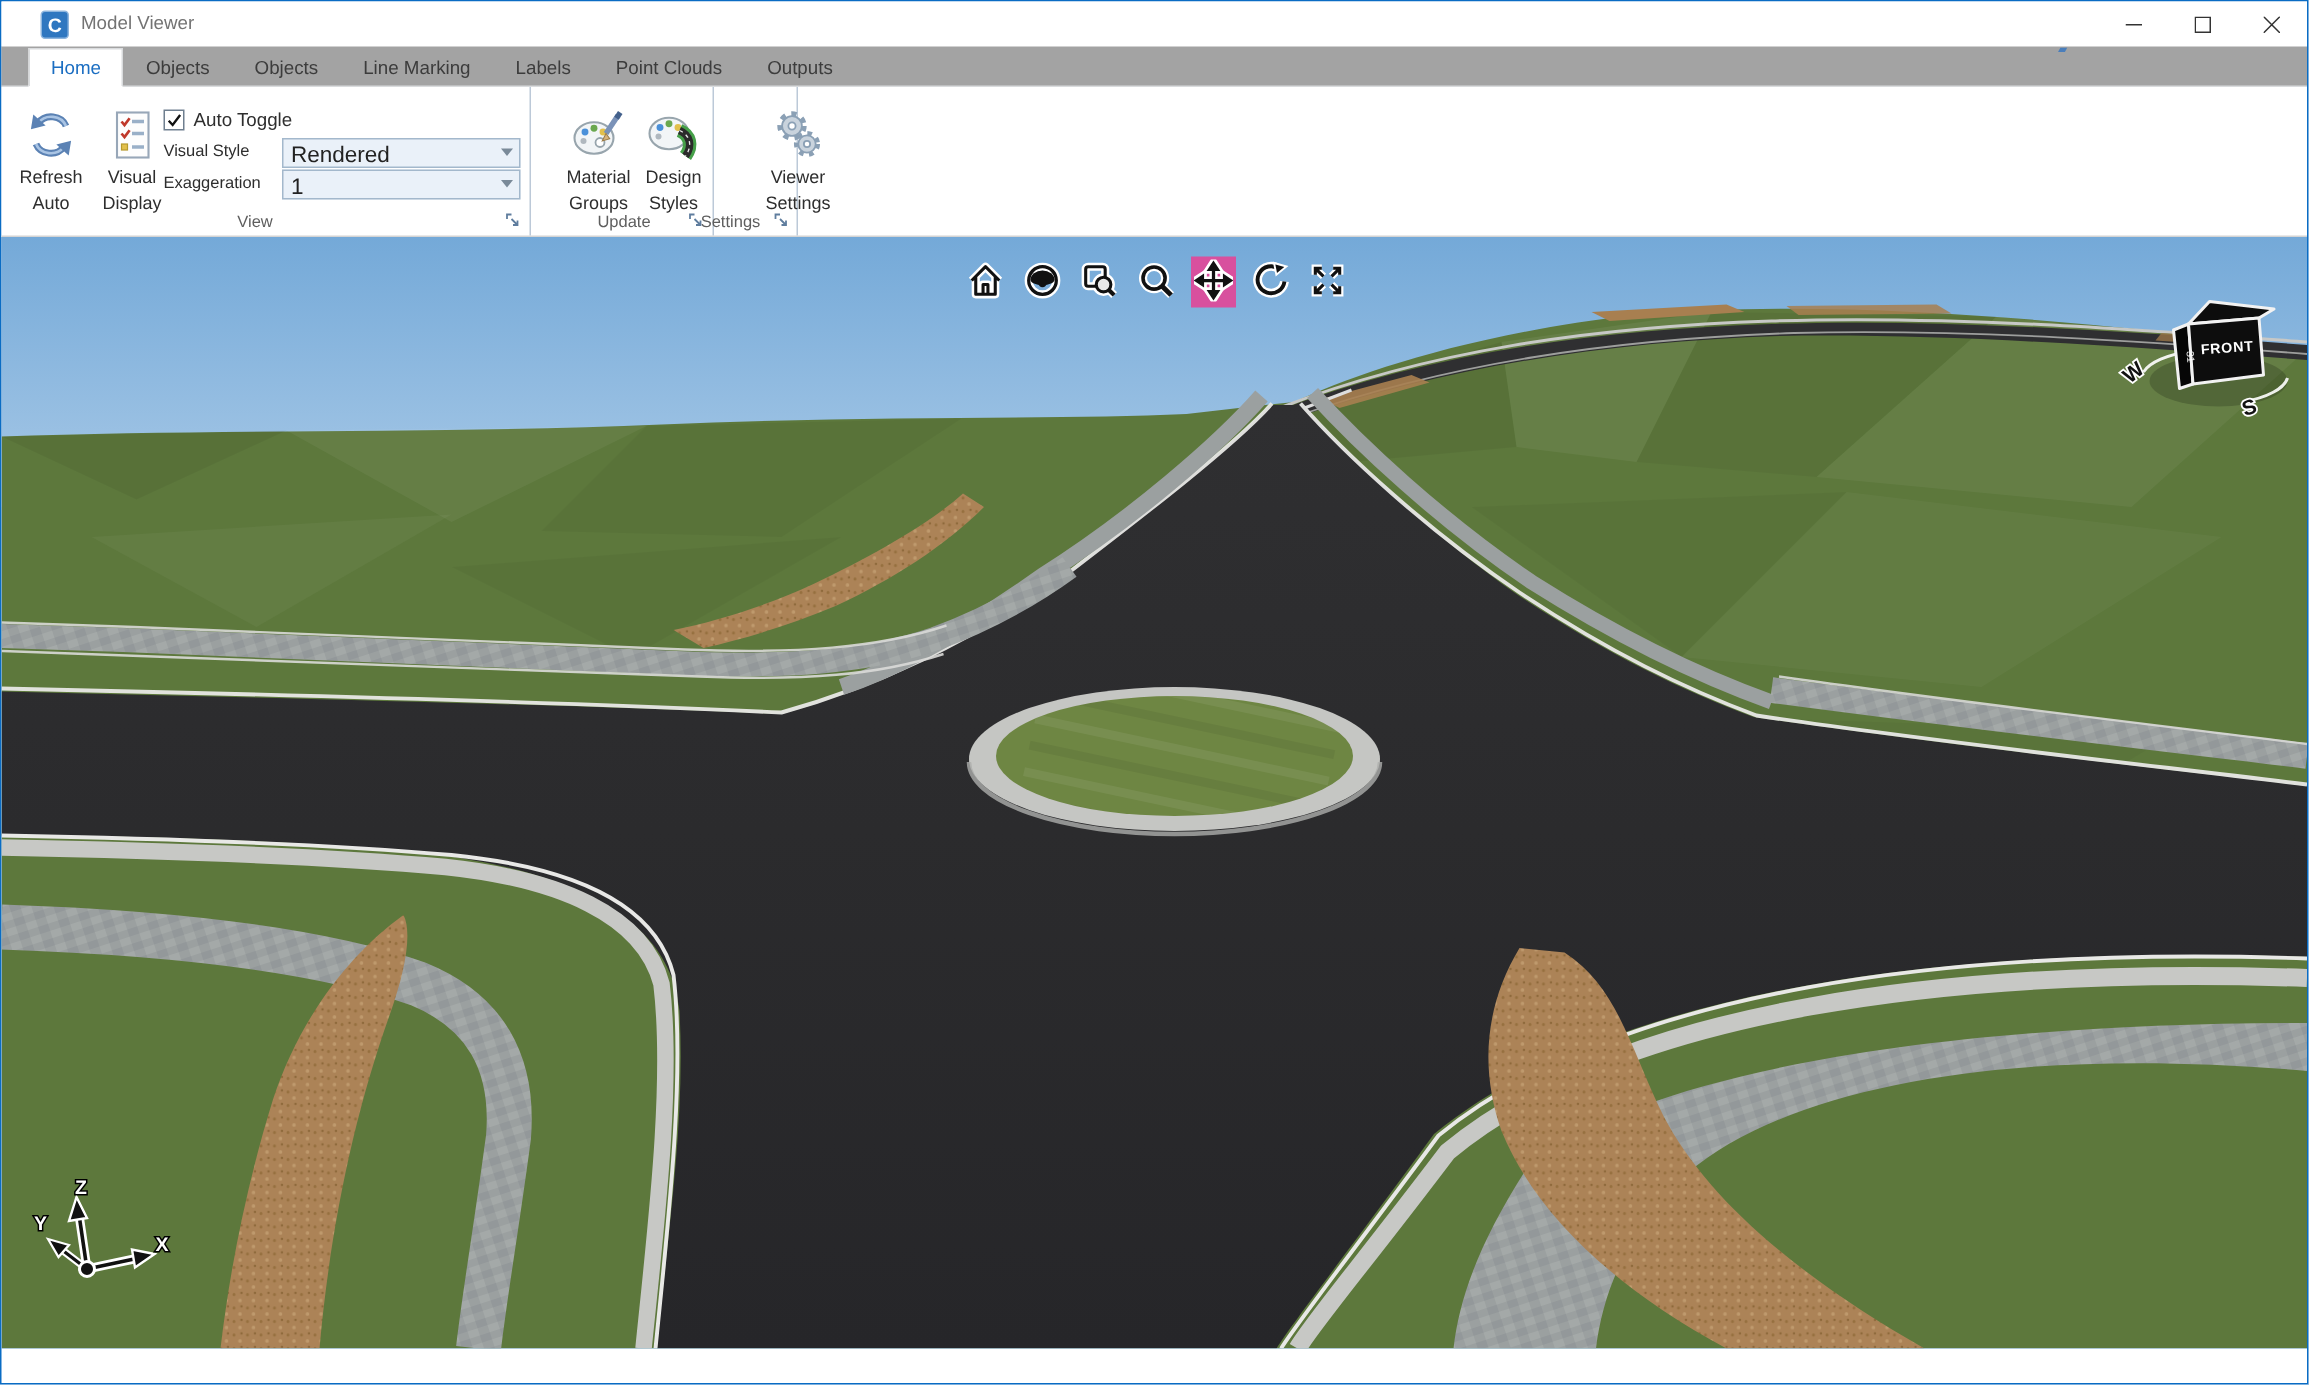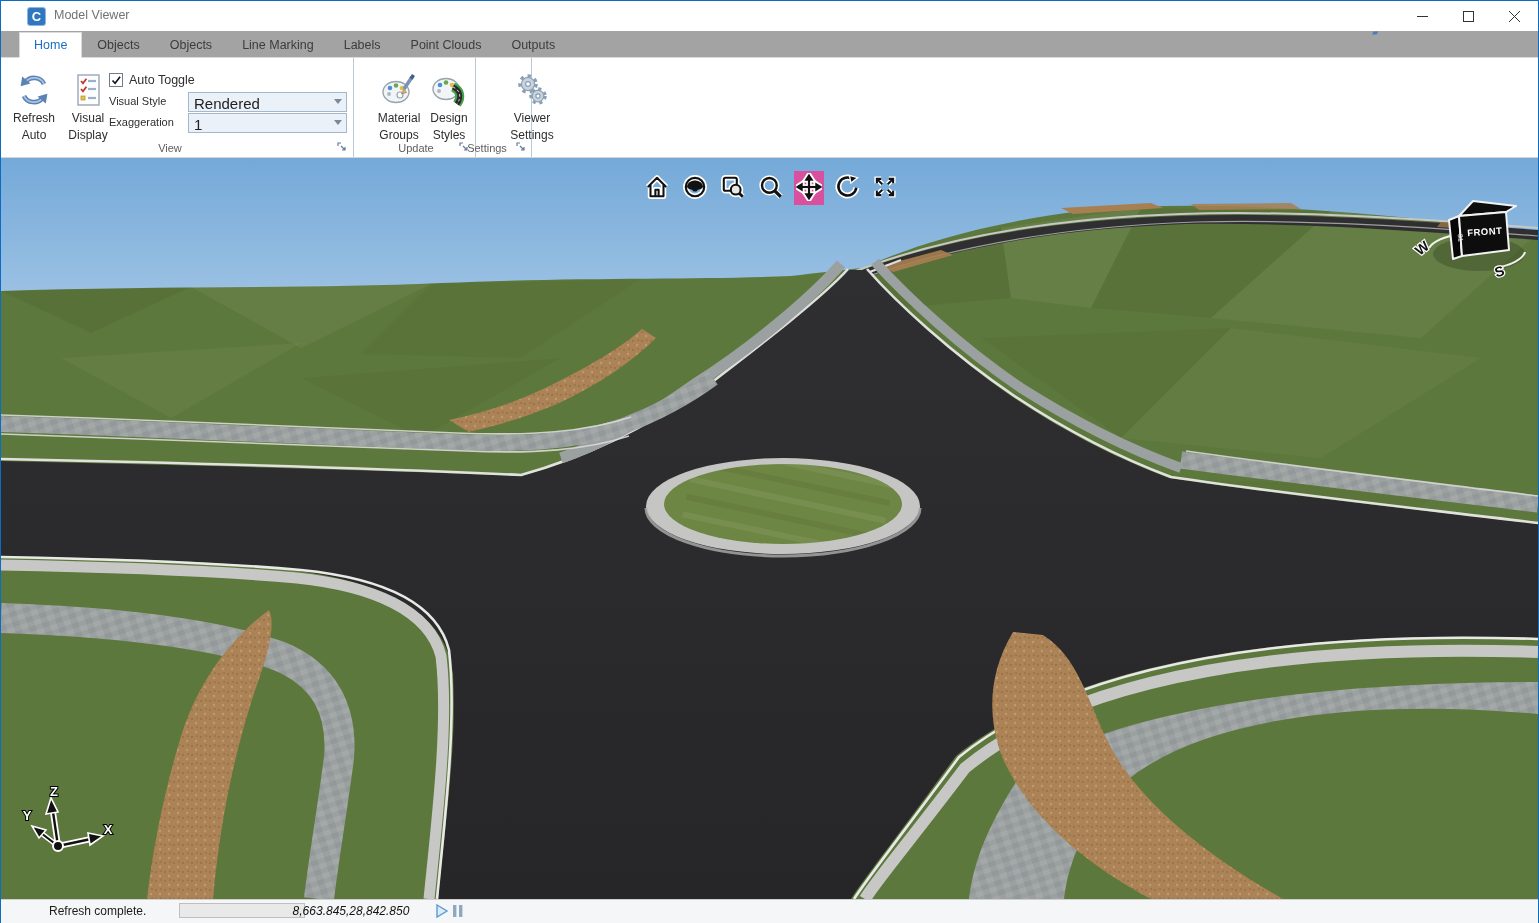--- a/index.html
+++ b/index.html
@@ -461,25 +461,13 @@
           <polygon points="17,42 24,54 31,46" fill="#111" stroke="#fff" stroke-width="1.5"></polygon>
           <circle cx="43" cy="62" r="5" fill="#111" stroke="#fff" stroke-width="2"></circle>
         </g>
         <text x="39" y="12" font-size="13" font-weight="bold" fill="#fff" stroke="#000" stroke-width="2" paint-order="stroke" text-anchor="middle">Z</text>
         <text x="93" y="50" font-size="13" font-weight="bold" fill="#fff" stroke="#000" stroke-width="2" paint-order="stroke" text-anchor="middle">X</text>
         <text x="12" y="36" font-size="13" font-weight="bold" fill="#fff" stroke="#000" stroke-width="2" paint-order="stroke" text-anchor="middle">Y</text>
       </svg>
     </div>
   </div>
 
-  <div class="statusbar">
-    <span class="status-msg">Refresh complete.</span>
-    <div class="progress"></div>
-    <span class="coords">8,663.845,28,842.850</span>
-    <span class="playpause">
-      <svg width="34" height="16" viewBox="0 0 34 16">
-        <polygon points="3,2 13,8 3,14" fill="#dcebf7" stroke="#5b9bd5" stroke-width="1.4"></polygon>
-        <rect x="19" y="2" width="3.4" height="12" fill="#8fa8bf"></rect>
-        <rect x="25" y="2" width="3.4" height="12" fill="#8fa8bf"></rect>
-      </svg>
-    </span>
-  </div>
 </div>
 
 </body></html>

